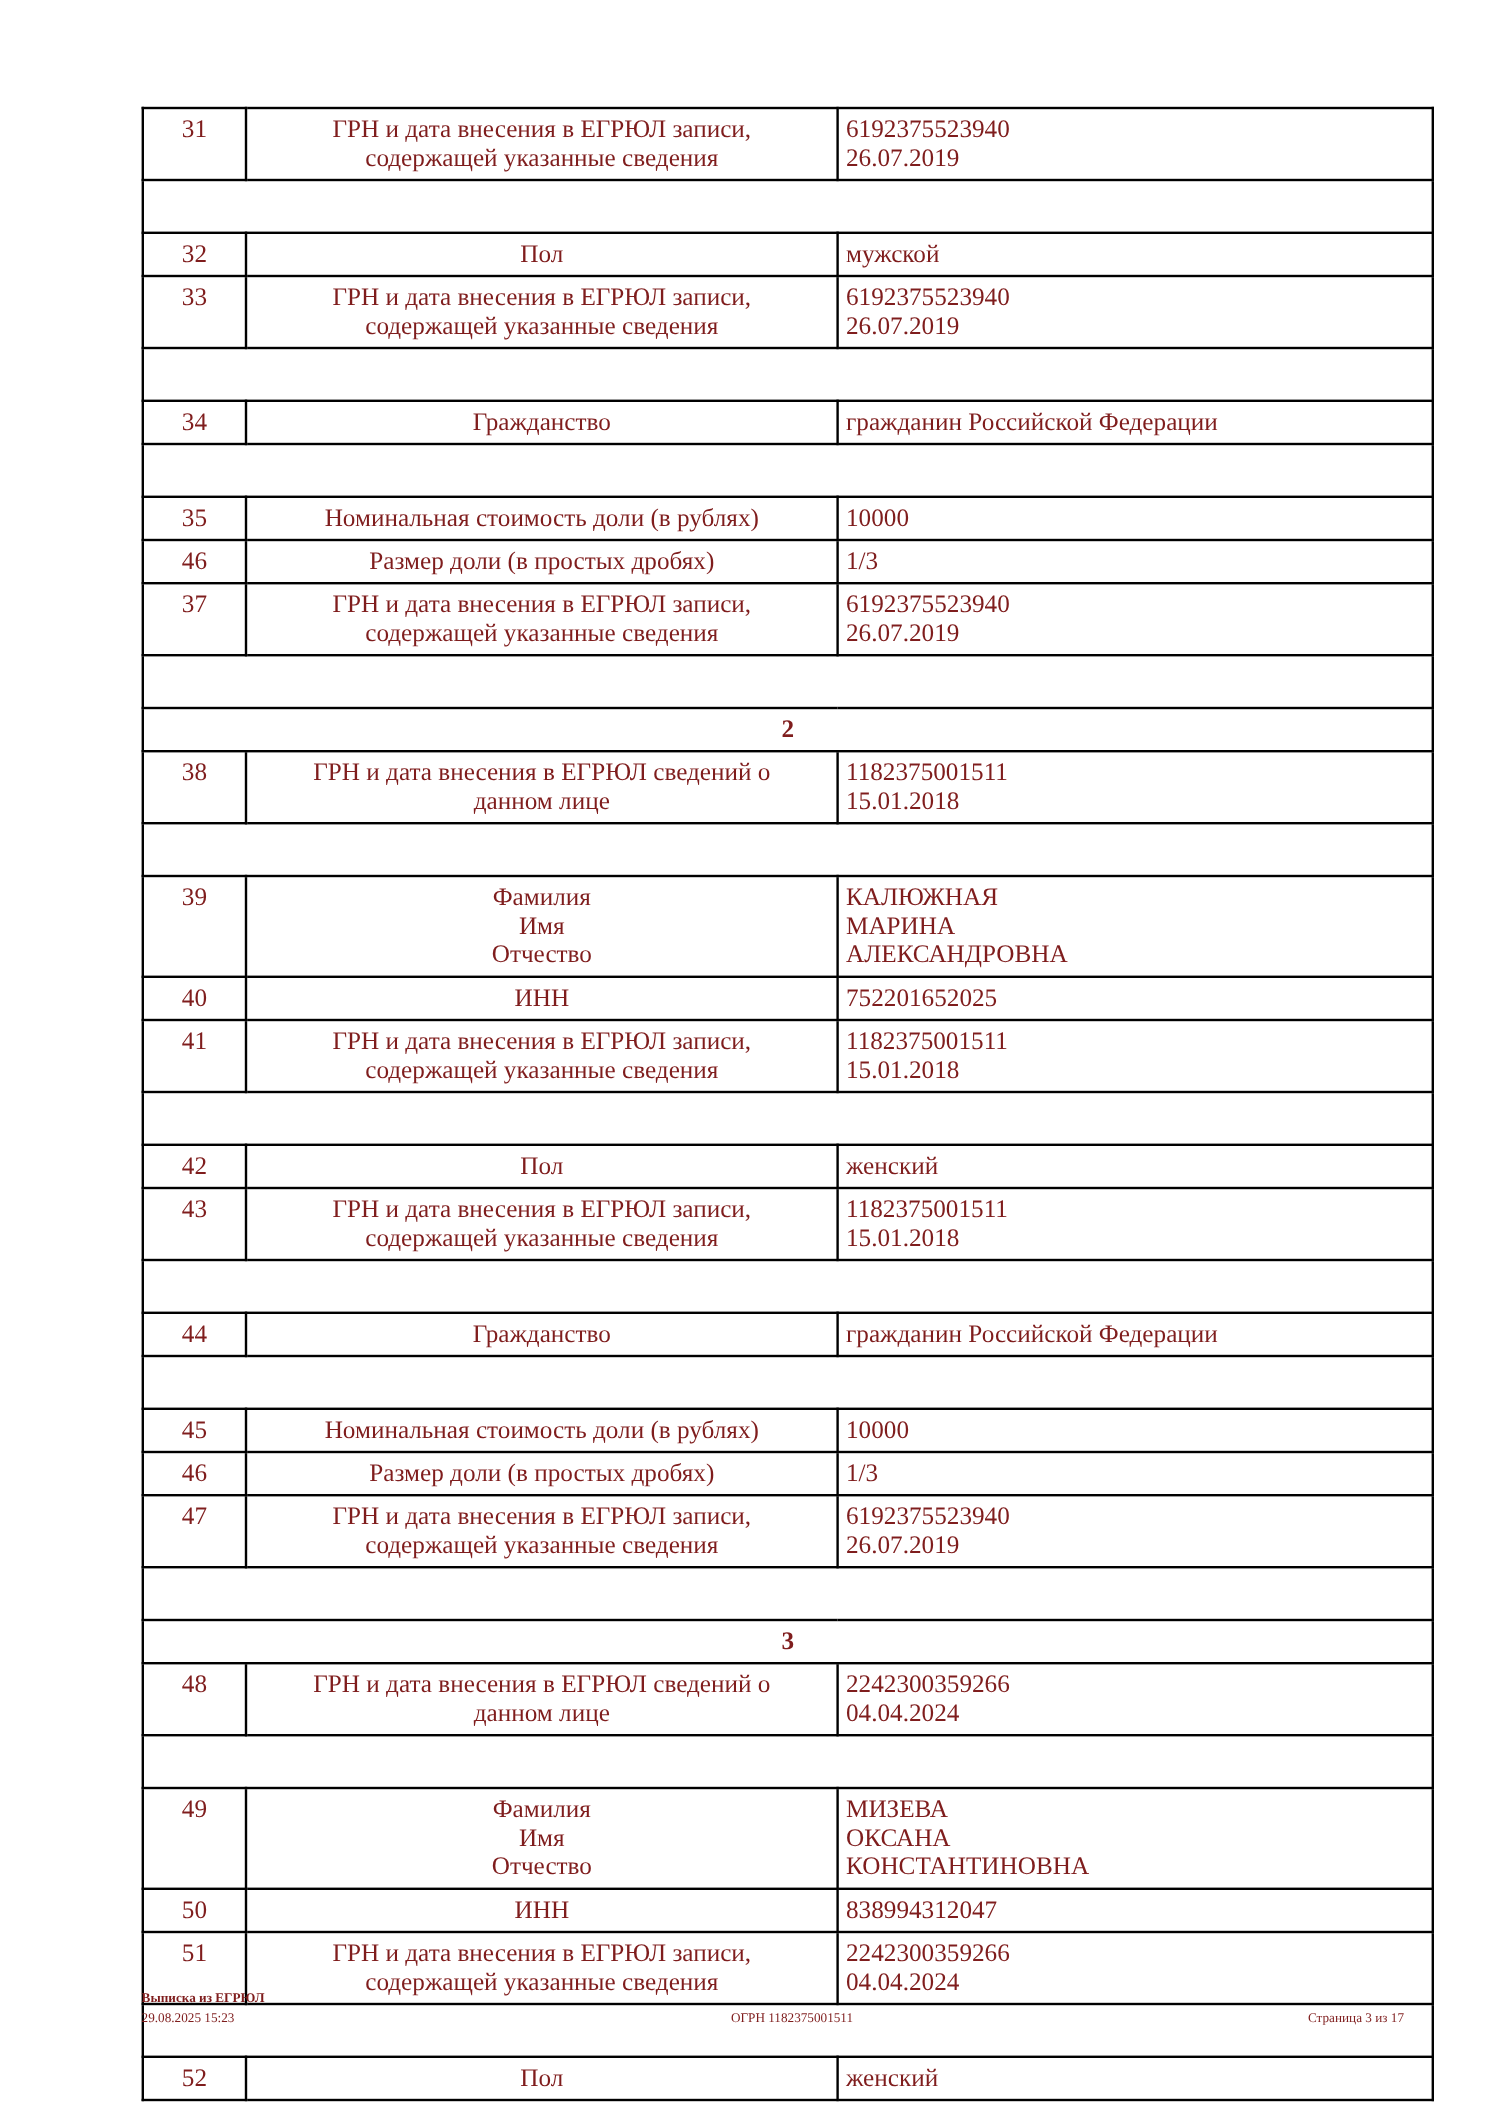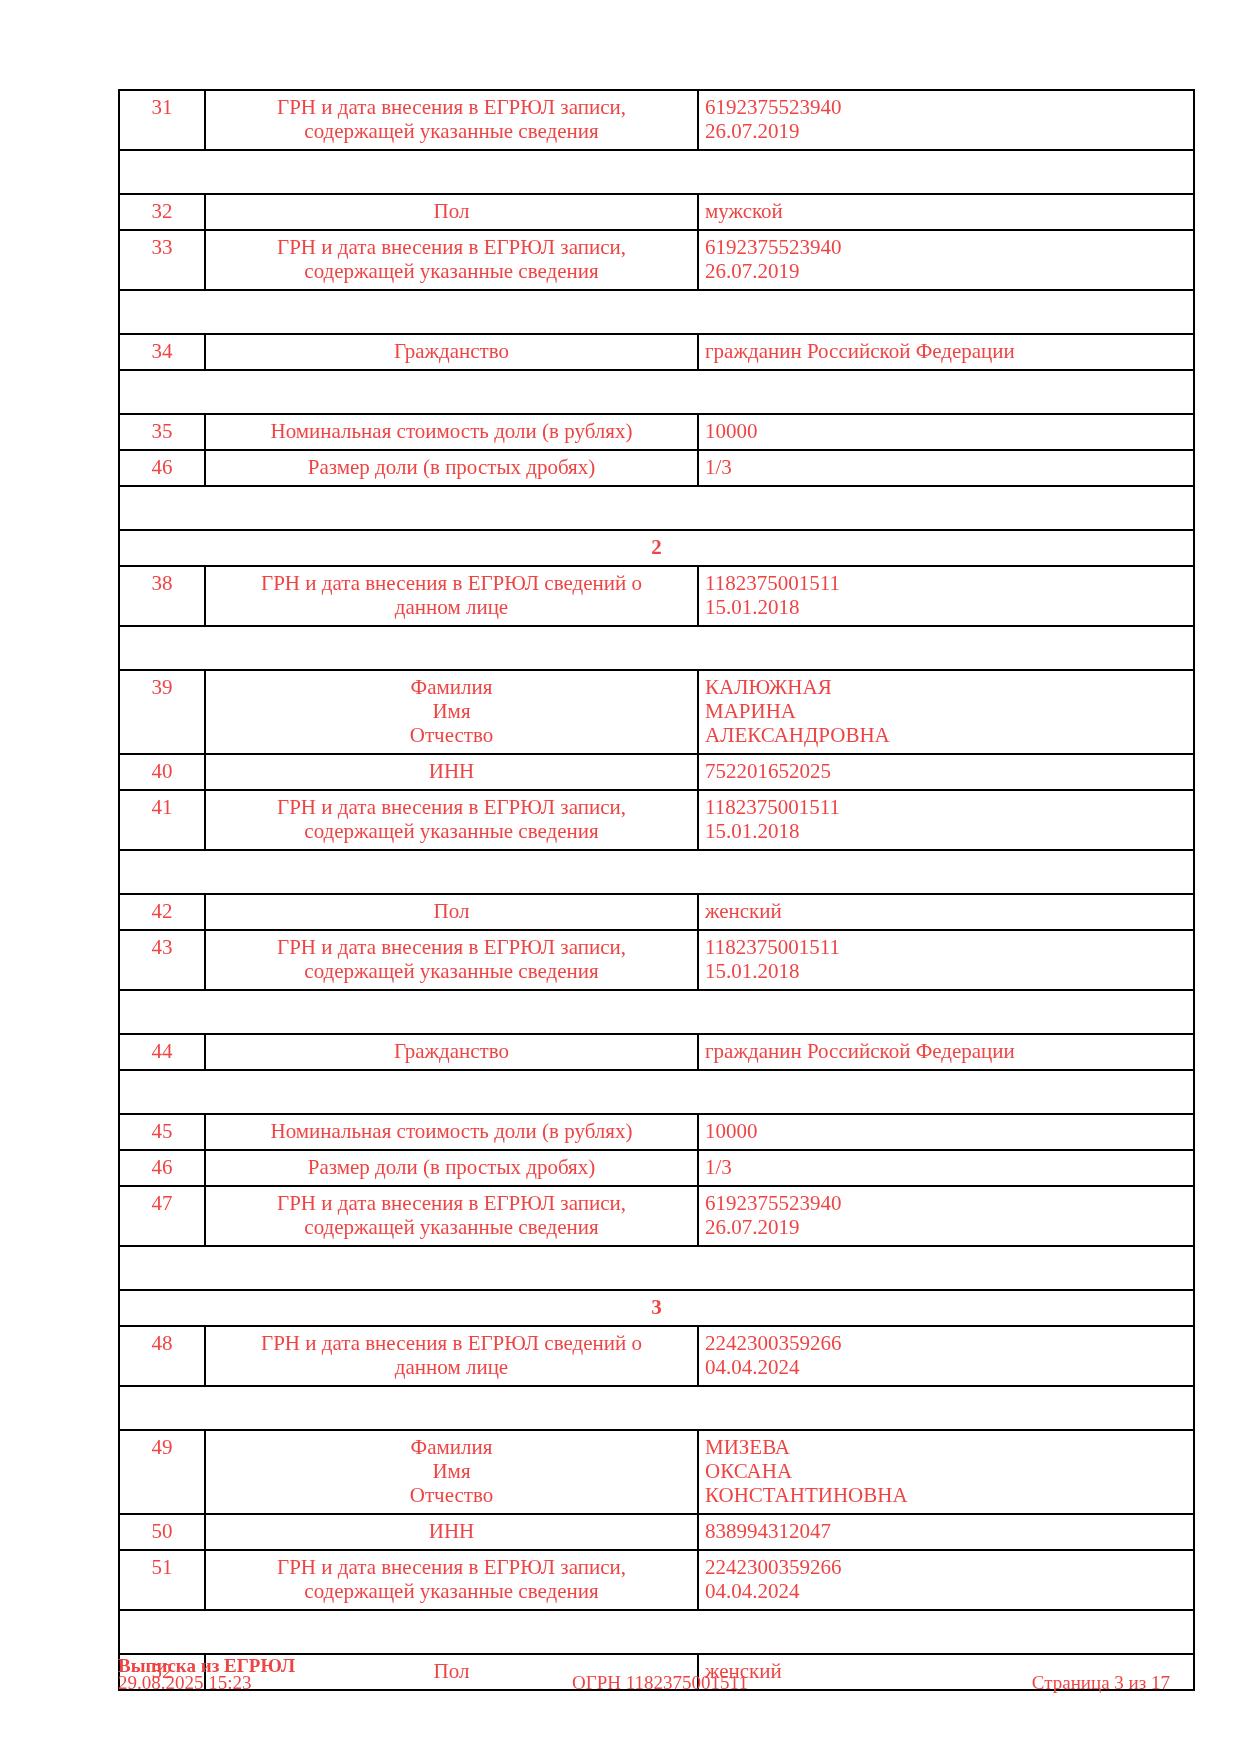--- a/index.html
+++ b/index.html
@@ -6,21 +6,21 @@
     margin: 0;
     padding: 0;
     background: #ffffff;
   }
   .page {
     position: relative;
     width: 1240px;
     height: 1755px;
     background: #ffffff;
     font-family: "Liberation Serif", serif;
-    color: #ef4444;
+    color: #7f1d1d;
     overflow: hidden;
   }
   .table-wrap {
     position: absolute;
     left: 118px;
     top: 89px;
   }
   table.egrul {
     border-collapse: collapse;
     width: 1033px;
@@ -51,21 +51,21 @@
     text-align: center;
     font-weight: bold;
     height: 24px;
   }
   .footer {
     position: absolute;
     left: 0;
     top: 1657px;
     width: 1240px;
     height: 40px;
-    font-size: 19px;
+    font-size: 11px;
     line-height: 17px;
     text-decoration: underline;
   }
   .footer-left {
     position: absolute;
     left: 118px;
     top: 0;
   }
   .footer-doc-title { font-weight: bold; }
   .footer-center {
@@ -126,20 +126,27 @@
           </tr>
           <tr>
             <td class="num">35</td>
             <td class="label">Номинальная стоимость доли (в рублях)</td>
             <td class="value">10000</td>
           </tr>
           <tr>
             <td class="num">46</td>
             <td class="label">Размер доли (в простых дробях)</td>
             <td class="value">1/3</td>
+          </tr>
+          <tr>
+            <td class="num">37</td>
+            <td class="label">ГРН и дата внесения в ЕГРЮЛ записи,
+содержащей указанные сведения</td>
+            <td class="value">6192375523940
+26.07.2019</td>
           </tr>
           <tr>
             <td colspan="3" class="spacer"></td>
           </tr>
           <tr>
             <td colspan="3" class="section">2</td>
           </tr>
           <tr>
             <td class="num">38</td>
             <td class="label">ГРН и дата внесения в ЕГРЮЛ сведений о

